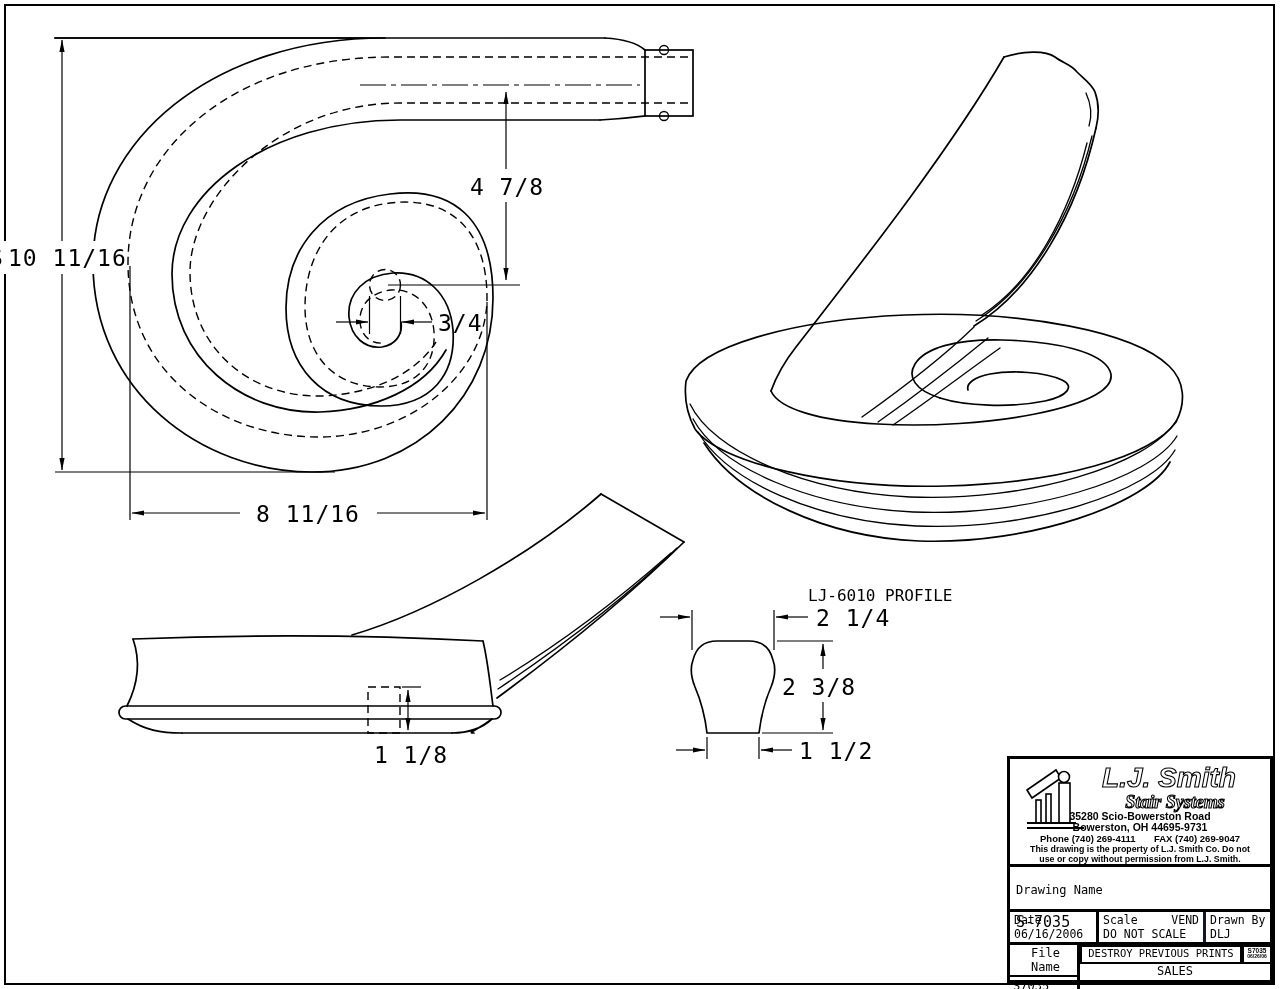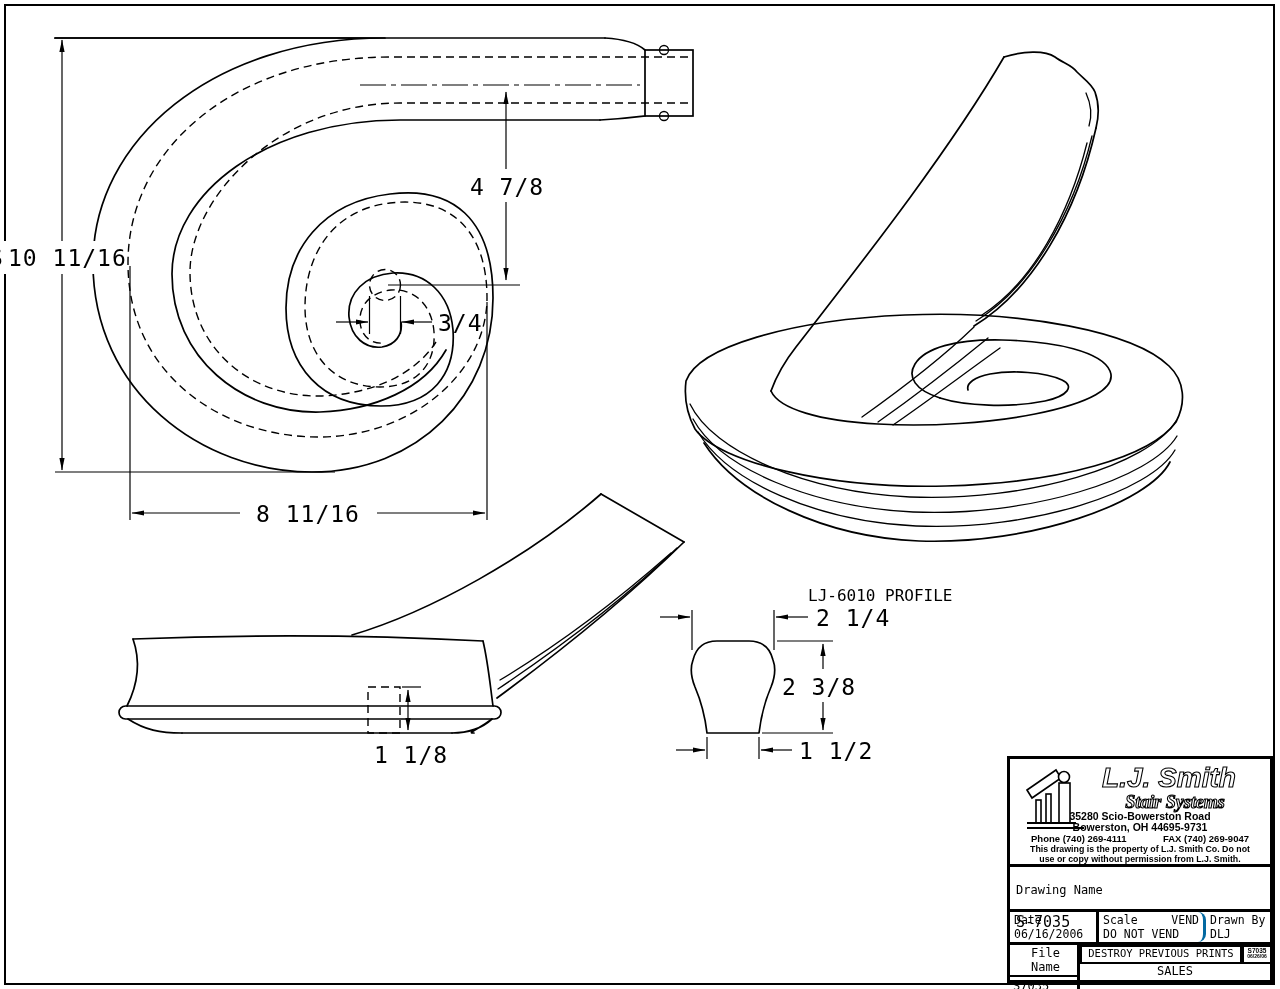--- a/index.html
+++ b/index.html
@@ -22,30 +22,30 @@
            font-family:"Liberation Sans",sans-serif;box-sizing:border-box;}
   .tb-logo-svg{position:absolute;left:16px;top:7px;}
   .tb-company{margin-left:58px;margin-top:4px;font-family:Liberation Sans, sans-serif;
               font-style:italic;font-weight:bold;font-size:28px;line-height:30px;color:#000;}
   .tb-tagline{margin-left:70px;font-family:"Liberation Serif",serif;font-style:italic;
               font-weight:bold;font-size:18px;line-height:18px;color:#000;}
   @supports (-webkit-text-stroke:1px #000){
     .tb-company,.tb-tagline{color:#fff;-webkit-text-stroke:1.1px #000;}
   }
   .tb-addr{font-weight:bold;font-size:10.5px;line-height:11px;}
-  .tb-phone{display:flex;justify-content:space-between;padding:0 21px;font-weight:bold;
+  .tb-phone{display:flex;justify-content:space-between;padding:0 30px;font-weight:bold;
             font-size:9.5px;line-height:10px;margin-top:1px;}
   .tb-disc{font-weight:bold;font-size:8.8px;line-height:9px;margin-top:1px;}
   .tb-namerow{height:45px;border-bottom:3px solid #000;box-sizing:border-box;padding:16px 6px;}
   .tb-namerow .lab{font-size:12px;}
   .tb-namerow .val{font-size:15px;margin-top:16px;}
   .tb-metarow{height:33px;border-bottom:3px solid #000;box-sizing:border-box;display:flex;}
   .tb-metarow .cell{box-sizing:border-box;padding:1px 4px;font-size:11.5px;line-height:14px;}
   .tb-c1{width:89px;border-right:3px solid #000;}
-  .tb-c2{flex:1;border-right:3px solid #0369a1;border-radius:8px;}
+  .tb-c2{flex:1;border-right:3px solid #0f172a;}
   .tb-c3{width:64px;}
   .tb-split{display:flex;justify-content:space-between;}
   .tb-botrow{flex:1;display:flex;}
   .tb-file{width:70px;border-right:3px solid #000;box-sizing:border-box;}
   .tb-file .lab{font-size:12px;padding:1px 21px;border-bottom:2px solid #000;}
   .tb-file .val{font-size:12px;padding:2px 3px;}
   .tb-rest{flex:1;display:flex;flex-direction:column;}
   .tb-resttop{display:flex;}
   .tb-destroy{flex:1;border:2px solid #000;font-size:10.5px;text-align:center;
               line-height:13px;height:15px;box-sizing:content-box;}
@@ -223,21 +223,21 @@
   <div class="tb-metarow">
     <div class="cell tb-c1">
       <div>Date</div>
       <div>06/16/2006</div>
     </div>
     <div class="cell tb-c2">
       <div class="tb-split">
         <span>Scale</span>
         <span>VEND</span>
       </div>
-      <div>DO NOT VEND</div>
+      <div>DO NOT SCALE</div>
     </div>
     <div class="cell tb-c3">
       <div>Drawn By</div>
       <div>DLJ</div>
     </div>
   </div>
 
   <div class="tb-botrow">
     <div class="tb-file">
       <div class="lab">File Name</div>

